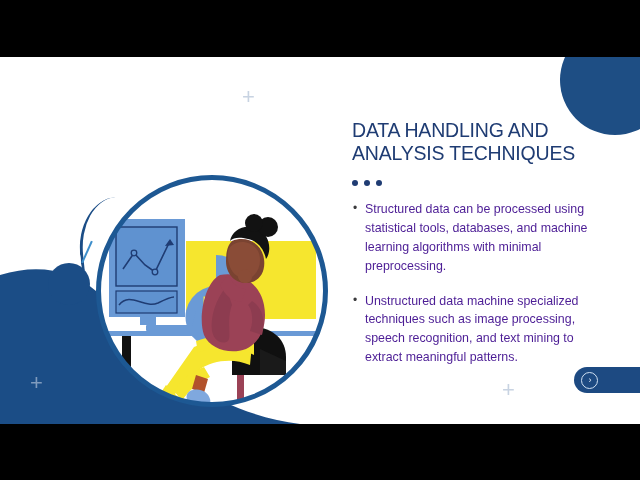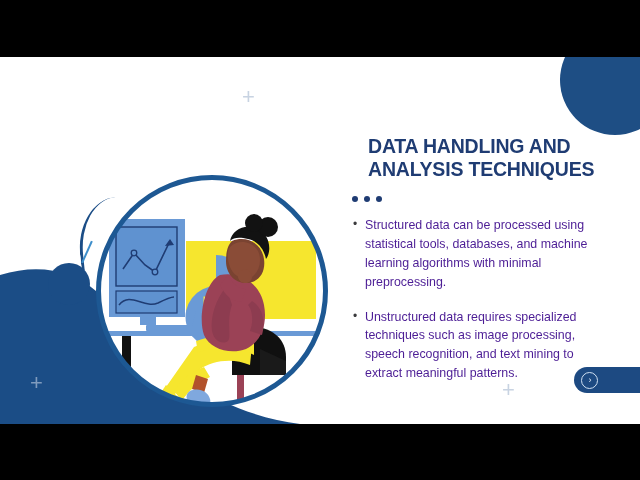--- a/index.html
+++ b/index.html
@@ -130,24 +130,24 @@
   
   .text-col {
     position: absolute;
     left: 352px;
     top: 62px;
     width: 262px;
   }
   .slide-title {
     color: #1f3c73;
     font-size: 19.5px;
-    font-weight: bold;
+    font-weight: normal;
     line-height: 1.16;
     letter-spacing: -0.2px;
-    margin: 16px;
+    margin: 0;
   }
   .dots {
     margin-top: 16px;
     display: flex;
     gap: 6px;
   }
   .dots span {
     display: block;
     width: 6px; height: 6px;
     border-radius: 50%;
@@ -310,21 +310,21 @@
 
     <div class="text-col">
       <h1 class="slide-title">DATA HANDLING AND ANALYSIS TECHNIQUES</h1>
       <div class="dots">
         <span></span>
         <span></span>
         <span></span>
       </div>
       <ul class="bullets">
         <li>Structured data can be processed using statistical tools, databases, and machine learning algorithms with minimal preprocessing.</li>
-        <li>Unstructured data requires specialized techniques such as image processing, speech recognition, and text mining to extract meaningful patterns.</li>
+        <li>Unstructured data machine specialized techniques such as image processing, speech recognition, and text mining to extract meaningful patterns.</li>
       </ul>
     </div>
 
     <div class="next-pill">
       <div class="ring">›</div>
     </div>
 
   </div>
 </div>
 

